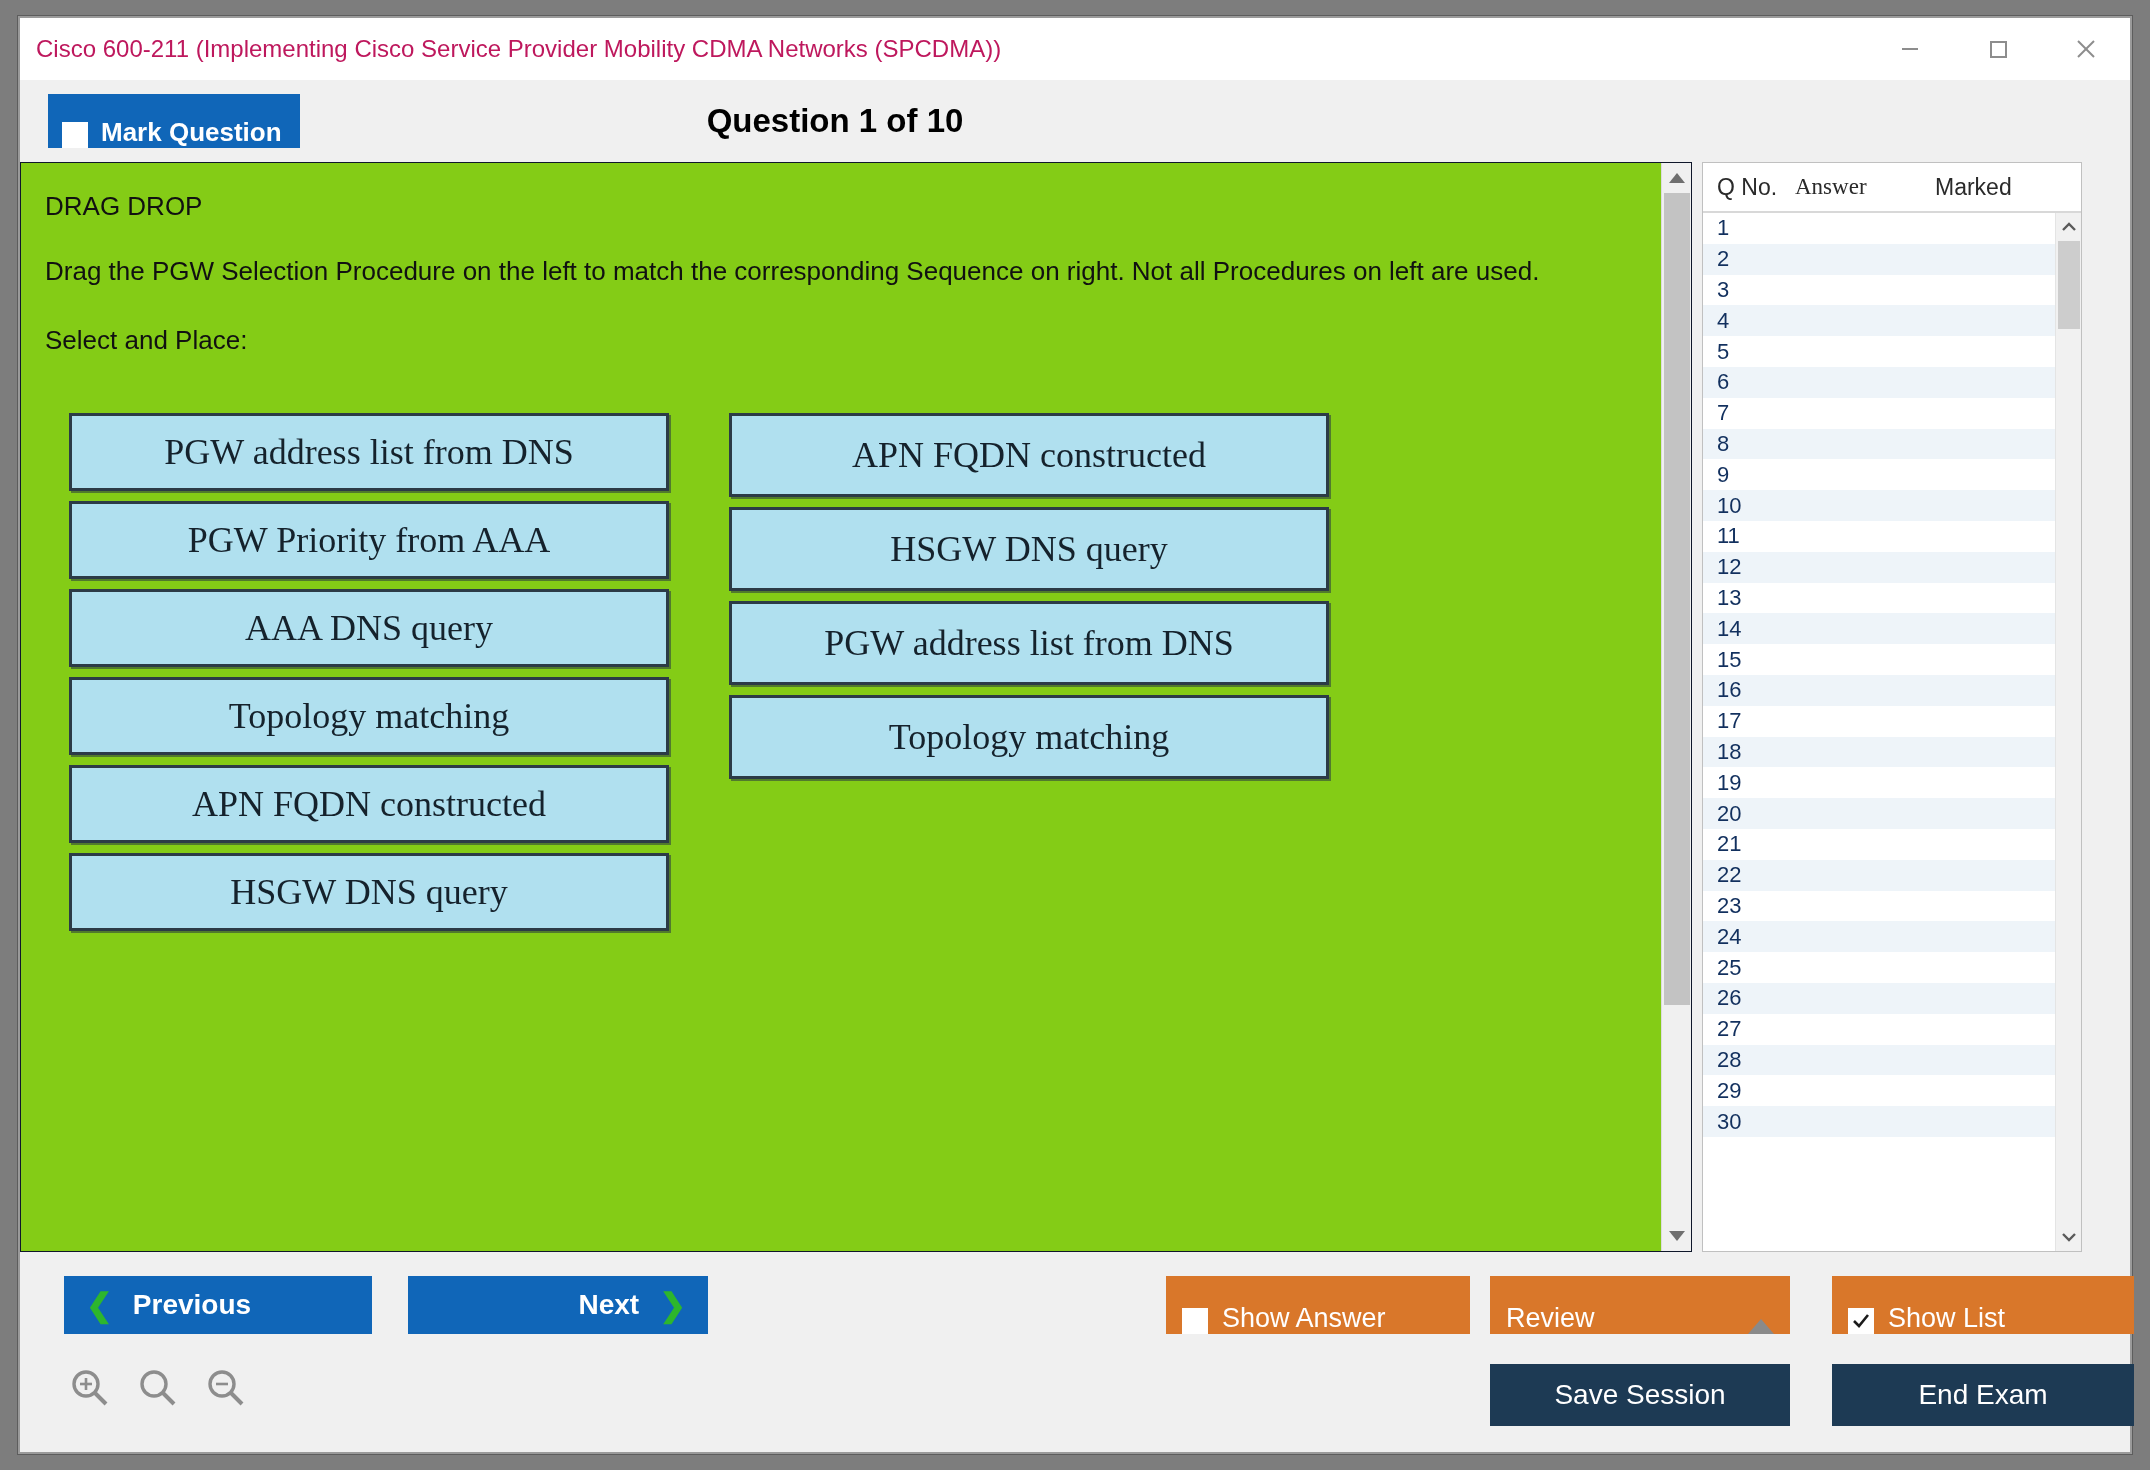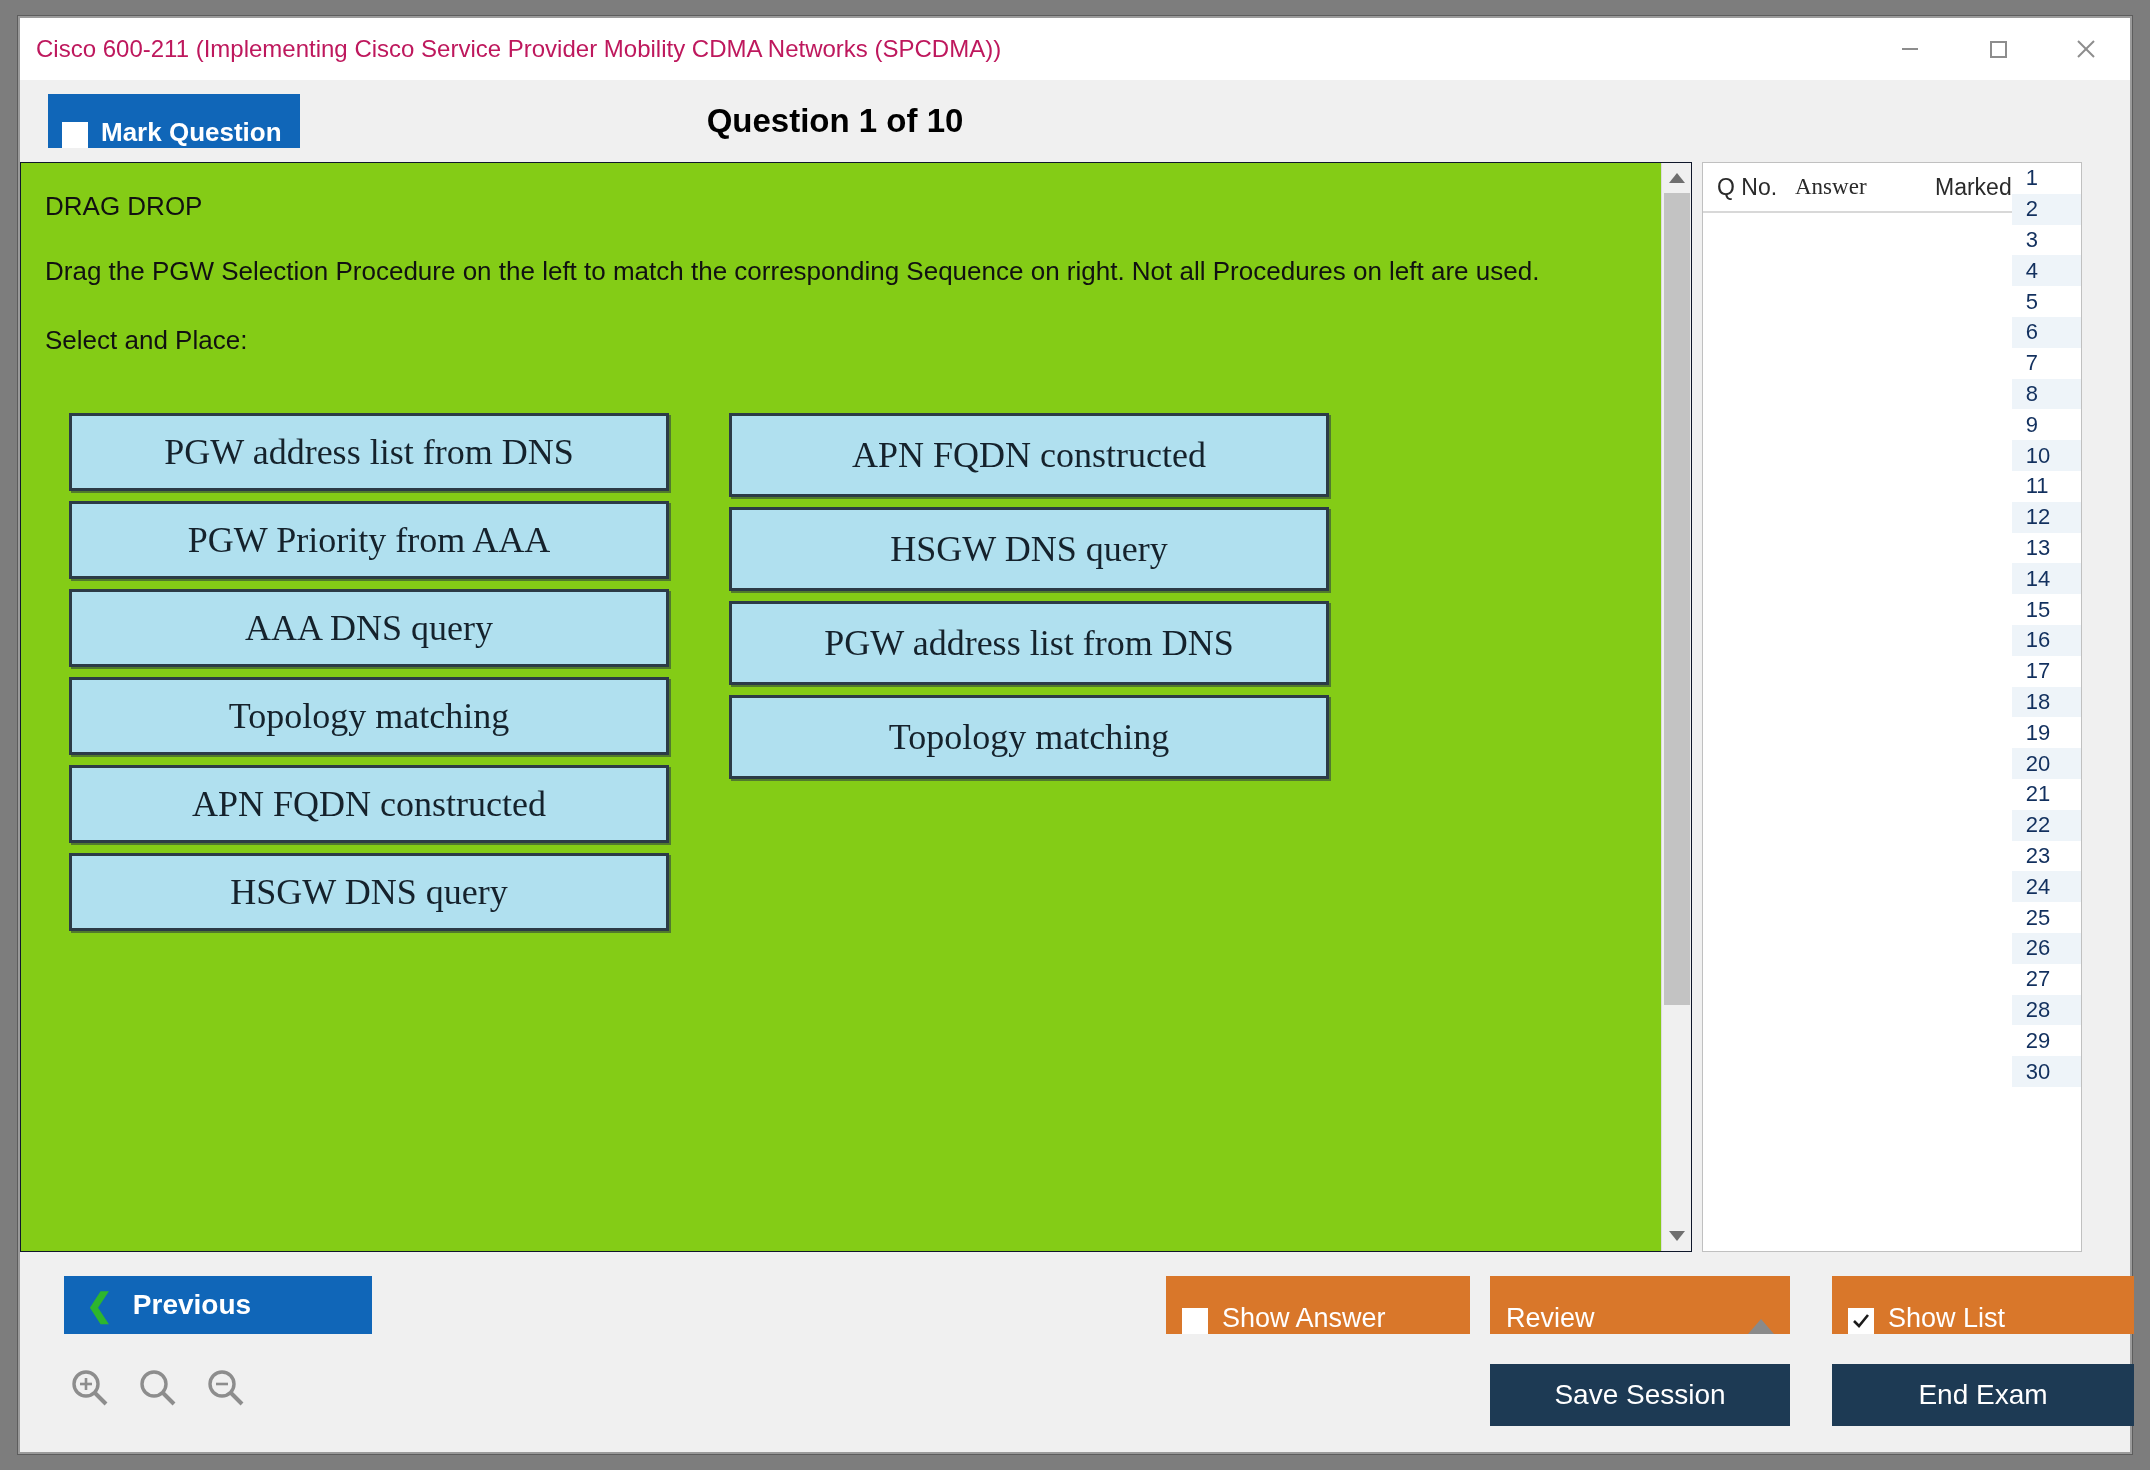--- a/index.html
+++ b/index.html
@@ -159,21 +159,21 @@
   }
 
   
   .list-pane {
     margin-left: 10px;
     margin-right: 18px;
     width: 380px;
     background: #ffffff;
     border: 1px solid #c0c0c0;
     display: flex;
-    flex-direction: row;
+    flex-direction: column;
     overflow: hidden;
   }
   .list-head {
     height: 50px;
     display: flex;
     align-items: center;
     font-size: 23px;
     color: #2a2a2a;
     border-bottom: 2px solid #d8d8d8;
     background: #ffffff;
@@ -536,20 +536,24 @@
           </div>
         </div>
       </div>
     </div>
   </div>
 
   <div class="footer">
     <div class="nav-btn" id="btn-prev">
       <span class="chev">❮</span>
       <span>Previous</span>
+    </div>
+    <div class="nav-btn" id="btn-next">
+      <span>Next</span>
+      <span class="chev">❯</span>
     </div>
 
     <div class="zoom-bar">
       <div class="zi">
         <svg width="46" height="46" viewBox="0 0 46 46">
             <circle cx="19" cy="19" r="12" fill="none" stroke="#8d8d8d" stroke-width="3.4"></circle>
             <line x1="28" y1="28" x2="39" y2="39" stroke="#8d8d8d" stroke-width="4"></line>
             <line x1="13" y1="19" x2="25" y2="19" stroke="#8d8d8d" stroke-width="2.6"></line>
             <line x1="19" y1="13" x2="19" y2="25" stroke="#8d8d8d" stroke-width="2.6"></line>
           </svg>

